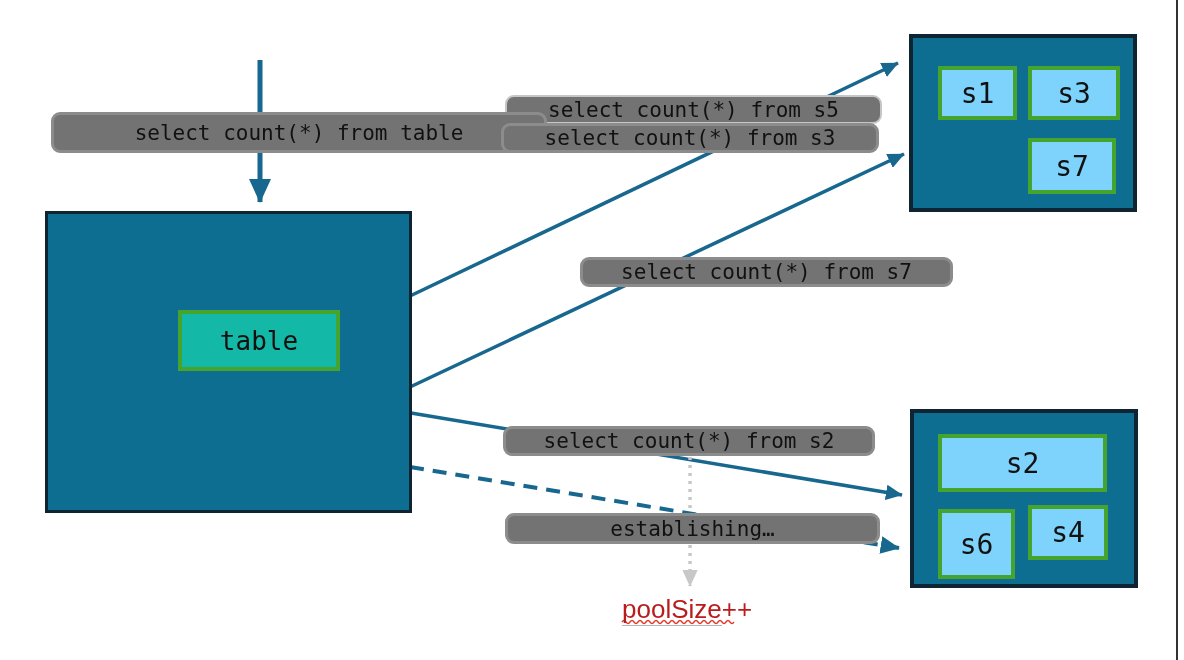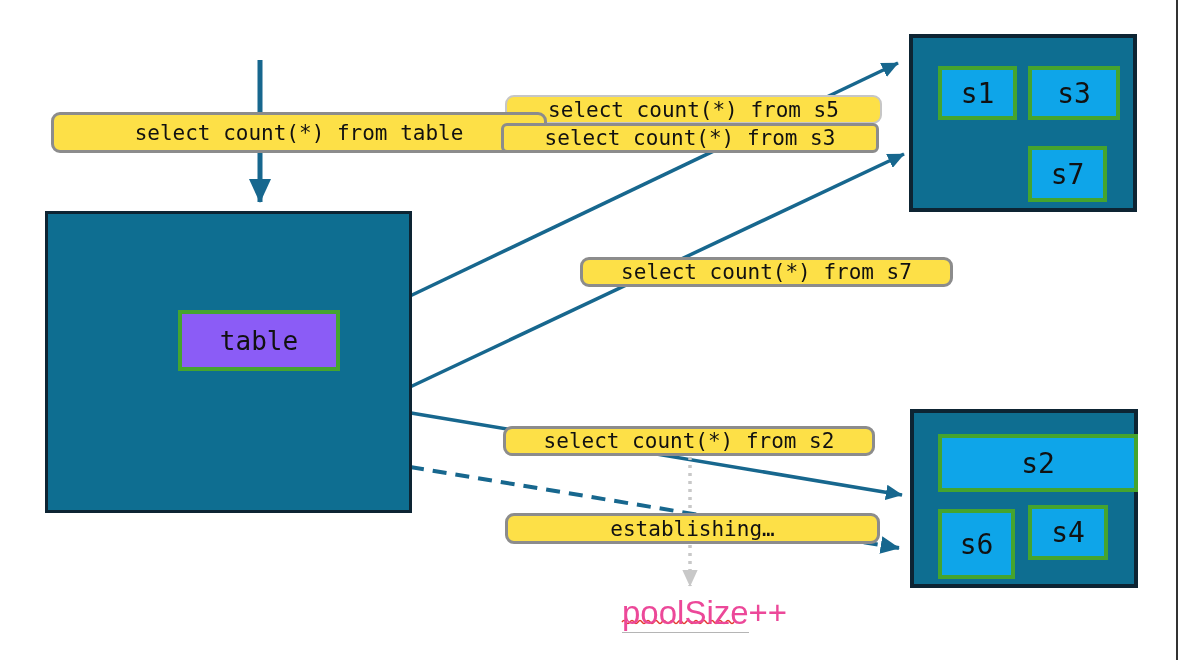--- a/index.html
+++ b/index.html
@@ -4,58 +4,58 @@
 <style>
   html,body{margin:0;padding:0;}
   body{
     width:1184px;height:660px;position:relative;overflow:hidden;
     background:#ffffff;
     font-family:"DejaVu Sans Mono", monospace;
   }
   
   .qlabel{
     position:absolute;box-sizing:border-box;
-    background:#fde047;
+    background:#737373;
     border:3px solid #8c8c8c;
     border-radius:9px;
     display:flex;align-items:center;justify-content:center;
     font-size:21px;color:#111111;
     font-family:"DejaVu Sans Mono", monospace;
     white-space:nowrap;
     z-index:3;
   }
   .qlabel.light{border:2px solid #c6c6c6;z-index:2;}
   
   .tealbox{
     position:absolute;box-sizing:border-box;
     background:#0e6e91;
     border:4px solid #0d2433;
     z-index:3;
   }
   .tealbox.src{border-width:3px;}
   
   .shard{
     position:absolute;box-sizing:border-box;
-    background:#0ea5e9;
+    background:#7dd3fc;
     border:4px solid #45a42e;
     display:flex;align-items:center;justify-content:center;
     font-size:28px;color:#111111;
     font-family:"DejaVu Sans Mono", monospace;
   }
   .srclabel{
     position:absolute;box-sizing:border-box;
-    background:#8b5cf6;border:4px solid #45a42e;
+    background:#14b8a6;border:4px solid #45a42e;
     display:flex;align-items:center;justify-content:center;
     font-size:26px;color:#111111;
   }
   #arrow-layer{position:absolute;left:0;top:0;z-index:1;}
   #pool-note{
     position:absolute;left:622px;top:594px;z-index:2;
     font-family:"Liberation Sans", sans-serif;
-    font-size:33px;color:#ec4899;white-space:nowrap;
+    font-size:26px;color:#b91c1c;white-space:nowrap;
   }
   #pool-note .uword{border-bottom:1.5px solid #b5b5b5;padding-bottom:1px;}
   #slide-edge{
     position:absolute;left:1176px;top:0;width:2px;height:660px;
     background:#333333;z-index:0;
   }
 </style>
 </head>
 <body>
 
@@ -83,21 +83,21 @@
   <path d="M622,622 q2,-3 4,0 t4,0 t4,0 t4,0 t4,0 t4,0 t4,0 t4,0 t4,0 t4,0 t4,0 t4,0 t4,0 t4,0 t4,0 t4,0 t4,0 t4,0 t4,0 t4,0 t4,0 t4,0 t4,0 t4,0 t4,0 t4,0 t4,0 t4,0" fill="none" stroke="#e23b2e" stroke-width="1.4"></path>
 </svg>
 
 <div class="qlabel" style="left:51px;top:112px;width:496px;height:41px;">
   <span>select count(*) from table</span>
 </div>
 
 <div class="qlabel light" style="left:505px;top:95px;width:377px;height:29px;">
   <span>select count(*) from s5</span>
 </div>
-<div class="qlabel" style="left:501px;top:123px;width:378px;height:30px;border-radius:6px;">
+<div class="qlabel" style="left:501px;top:123px;width:378px;height:30px;">
   <span>select count(*) from s3</span>
 </div>
 
 <div class="qlabel" style="left:580px;top:257px;width:373px;height:30px;">
   <span>select count(*) from s7</span>
 </div>
 
 <div class="qlabel" style="left:503px;top:426px;width:372px;height:30px;">
   <span>select count(*) from s2</span>
 </div>
@@ -112,27 +112,27 @@
   </div>
 </div>
 
 <div class="tealbox" style="left:909px;top:34px;width:228px;height:178px;">
   <div class="shard" style="left:25px;top:28px;width:79px;height:54px;">
     <span>s1</span>
   </div>
   <div class="shard" style="left:115px;top:28px;width:92px;height:54px;">
     <span>s3</span>
   </div>
-  <div class="shard" style="left:115px;top:108px;width:79px;height:56px;text-align:center;">
+  <div class="shard" style="left:115px;top:100px;width:88px;height:56px;text-align:center;">
     <span>s7</span>
   </div>
 </div>
 
 <div class="tealbox" style="left:910px;top:409px;width:228px;height:179px;">
-  <div class="shard" style="left:24px;top:21px;width:200px;height:58px;">
+  <div class="shard" style="left:24px;top:21px;width:169px;height:58px;">
     <span>s2</span>
   </div>
   <div class="shard" style="left:24px;top:96px;width:77px;height:70px;">
     <span>s6</span>
   </div>
   <div class="shard" style="left:114px;top:92px;width:80px;height:55px;">
     <span>s4</span>
   </div>
 </div>
 

